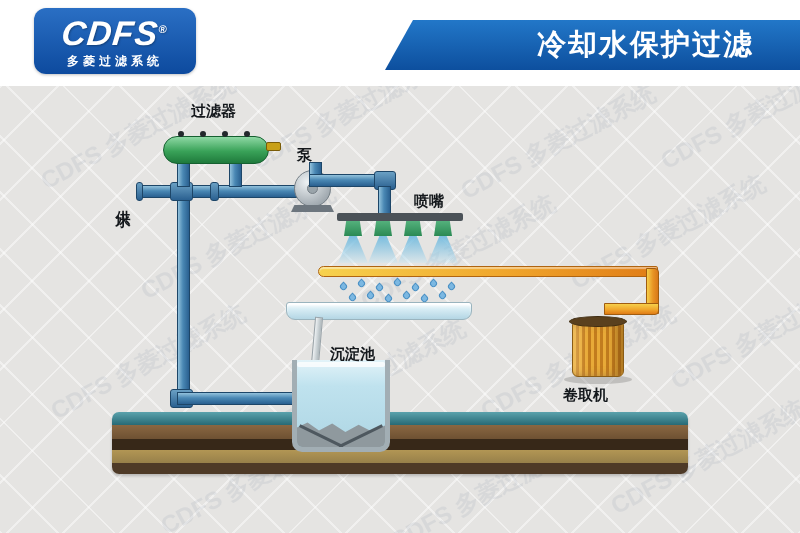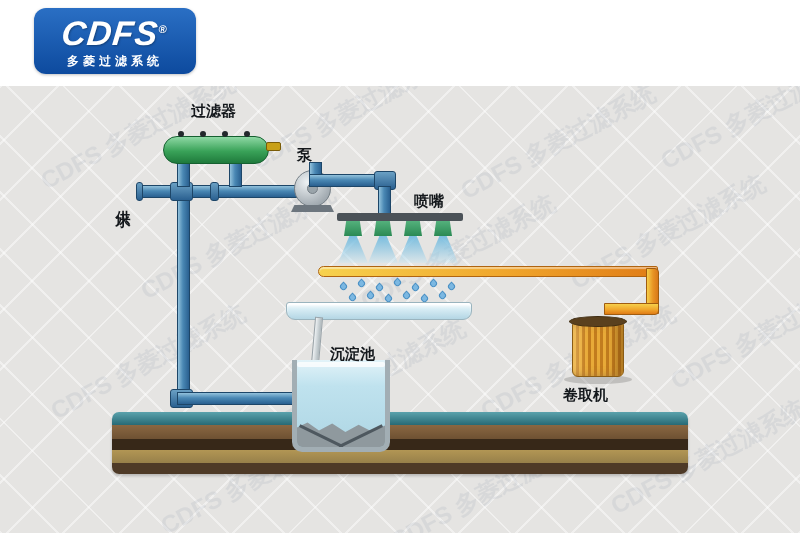--- a/index.html
+++ b/index.html
@@ -122,20 +122,23 @@
 </head>
 <body>
 
 <div class="page">
 
   <div class="header">
     <div class="logo">
       <div class="logo-brand"><span>CDFS</span><span class="logo-reg">®</span></div>
       <div class="logo-sub">多菱过滤系统</div>
     </div>
+    <div class="title-banner">
+      <span>冷却水保护过滤</span>
+    </div>
   </div>
 
   <div class="stage">
 
     <div class="wm">
       <span style="left:30px;top:30px">CDFS 多菱过滤系统</span>
       <span style="left:240px;top:10px">CDFS 多菱过滤系统</span>
       <span style="left:450px;top:40px">CDFS 多菱过滤系统</span>
       <span style="left:650px;top:10px">CDFS 多菱过滤系统</span>
       <span style="left:130px;top:140px">CDFS 多菱过滤系统</span>

